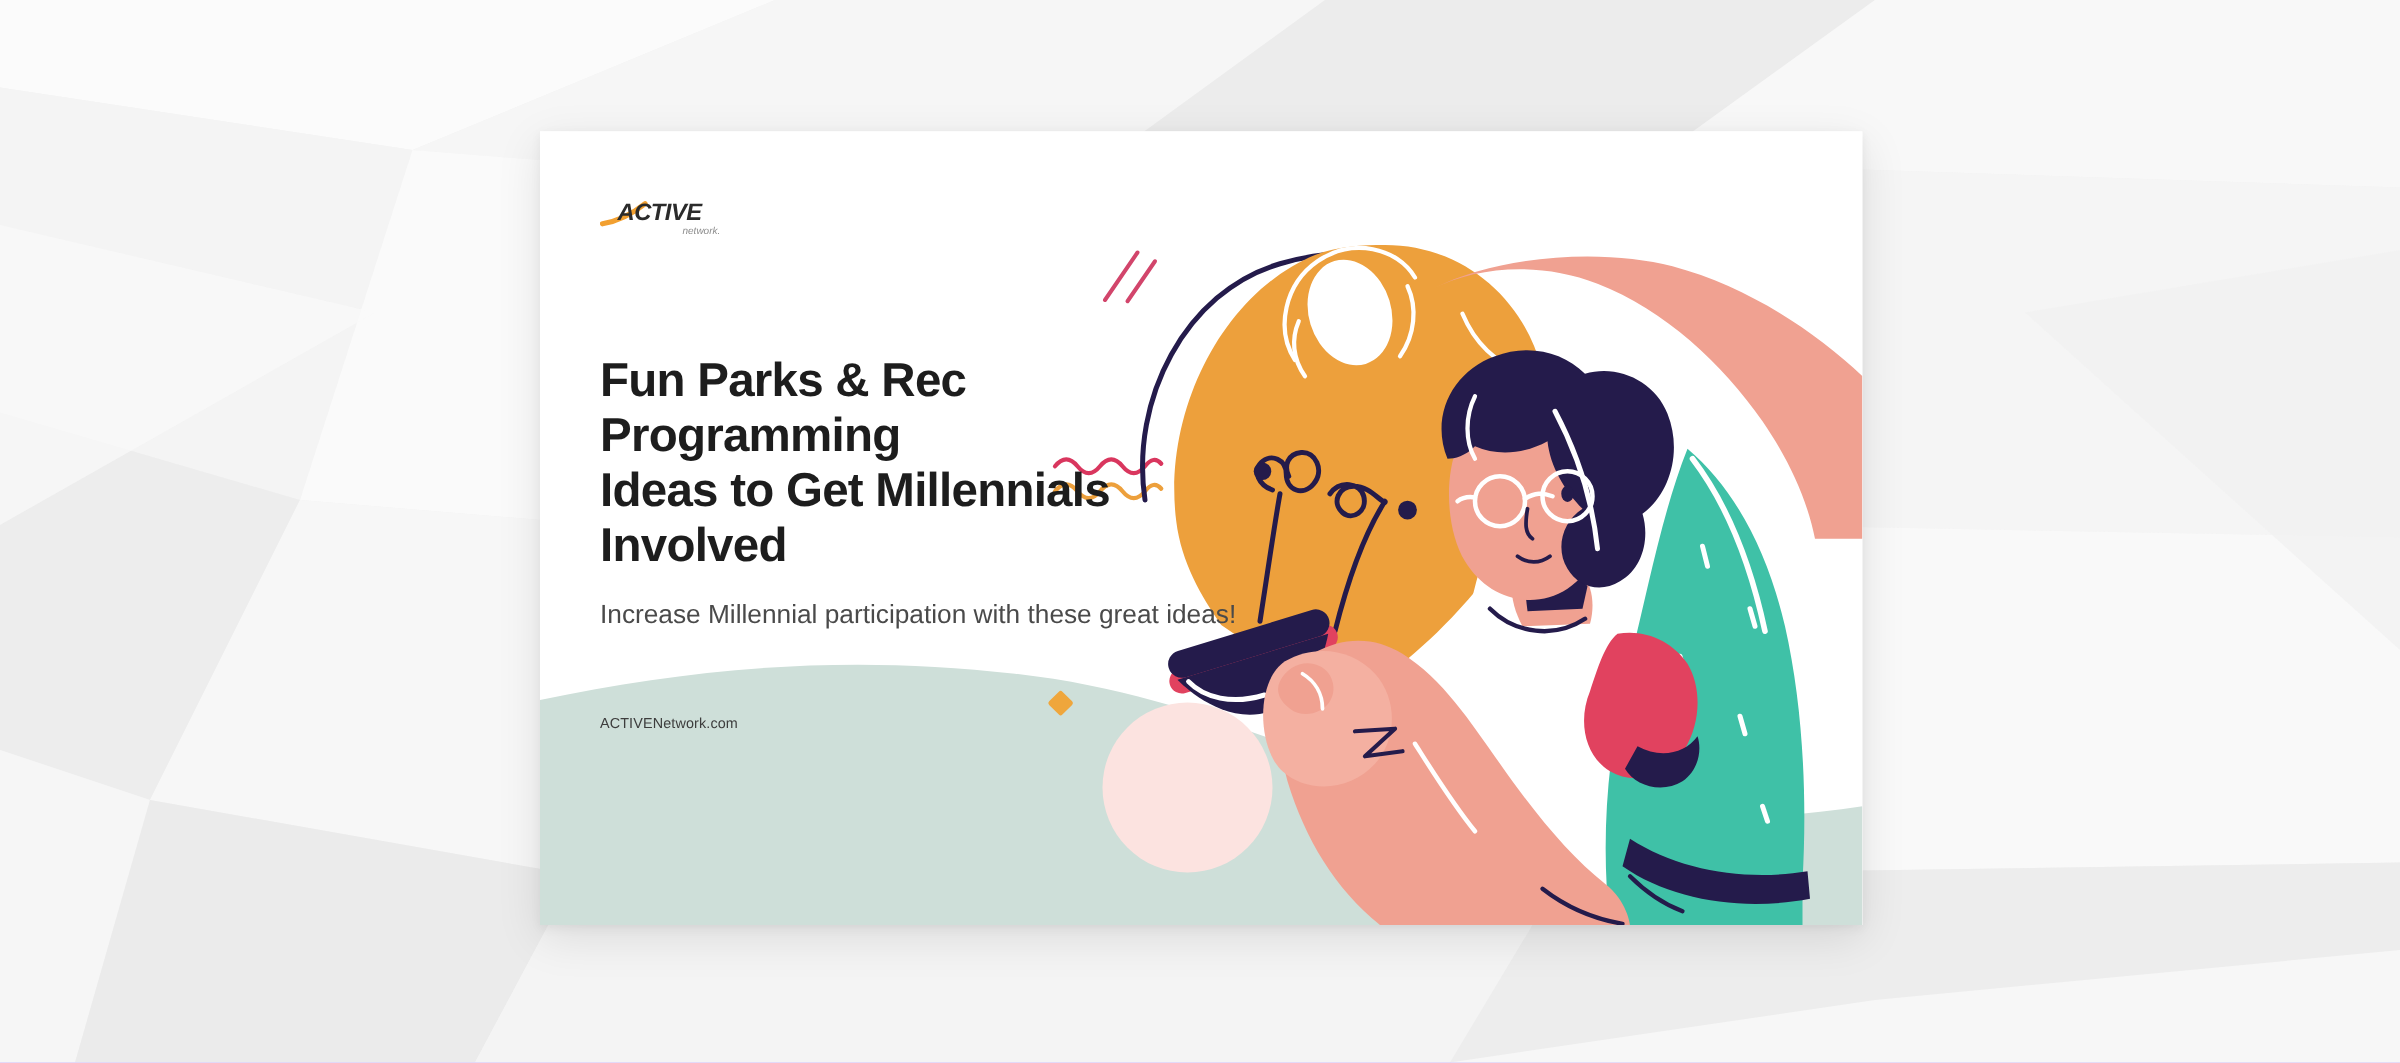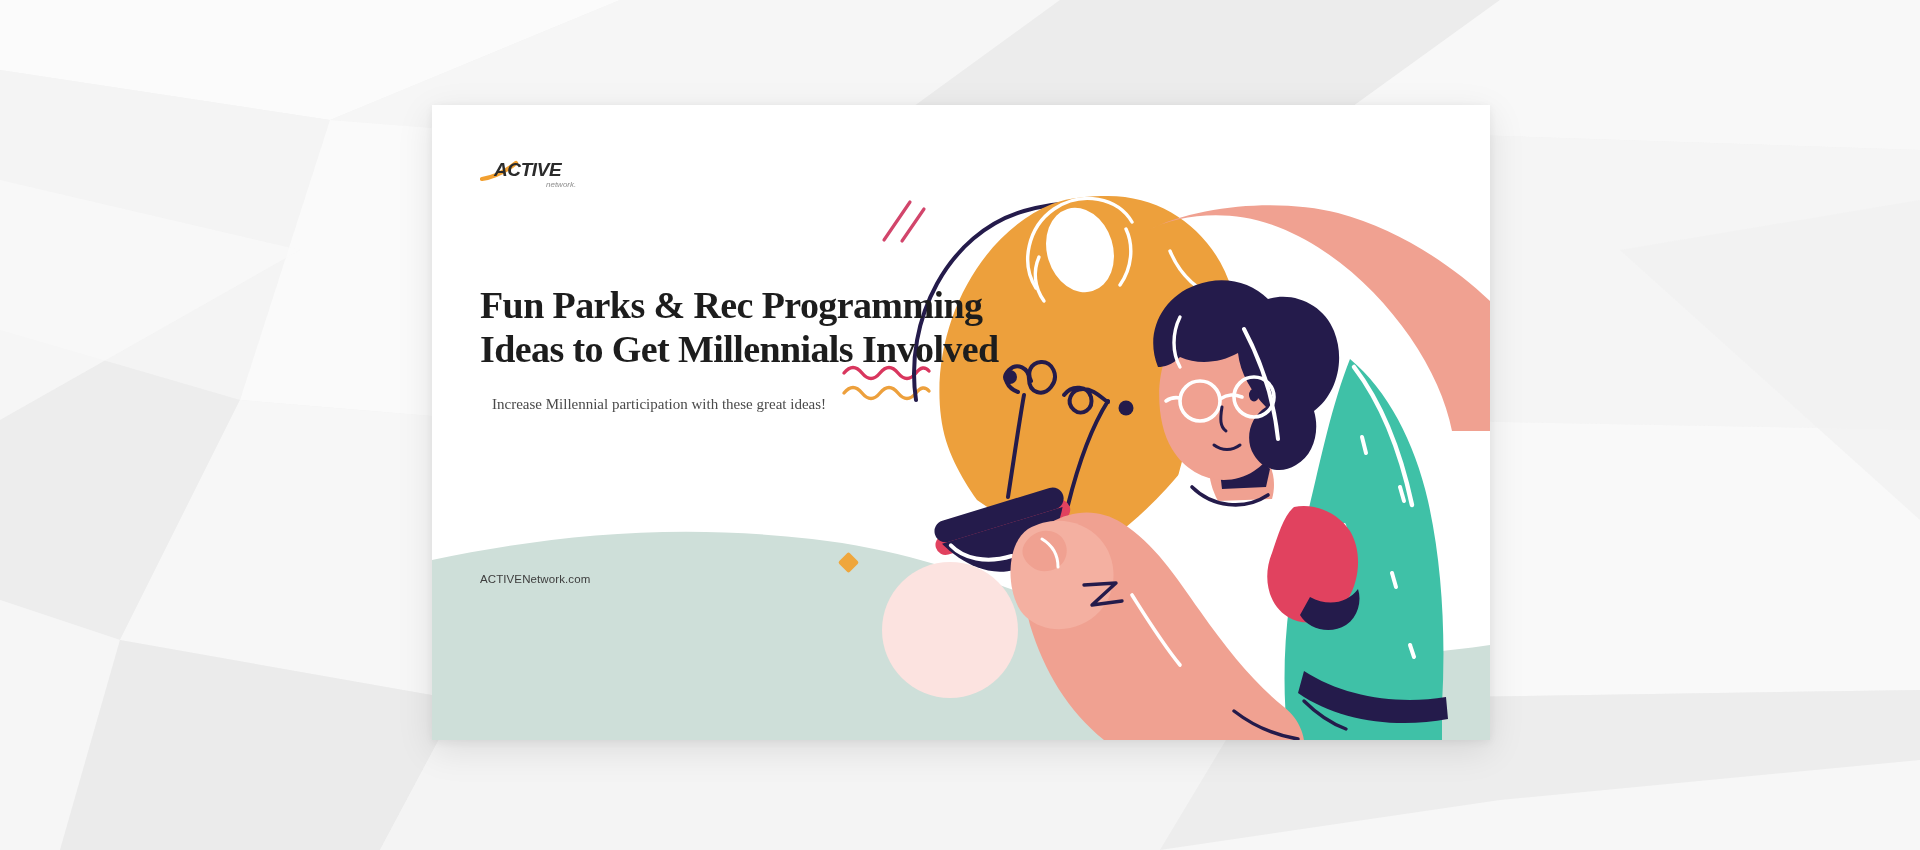--- a/index.html
+++ b/index.html
@@ -61,32 +61,32 @@
 
   
   #text-block {
     position: absolute;
     left: 48px;
     top: 178px;
     width: 520px;
   }
   #slide-title {
     margin: 0;
-    font-family: Liberation Serif, serif;
+    font-family: Liberation Sans, sans-serif;
     font-size: 38px;
     line-height: 44px;
     font-weight: bold;
     letter-spacing: -0.6px;
     color: #1d1d1d;
     white-space: pre-line;
   }
   #slide-subtitle {
-    margin: 22px 0 0 12px;
-    font-family: Liberation Serif, serif;
-    font-size: 15px;
+    margin: 22px 0 0 0;
+    font-family: Liberation Sans, sans-serif;
+    font-size: 21px;
     line-height: 22px;
     font-weight: normal;
     color: #4a4a4a;
   }
 
   
   #footer-url {
     position: absolute;
     left: 48px;
     top: 468px;

